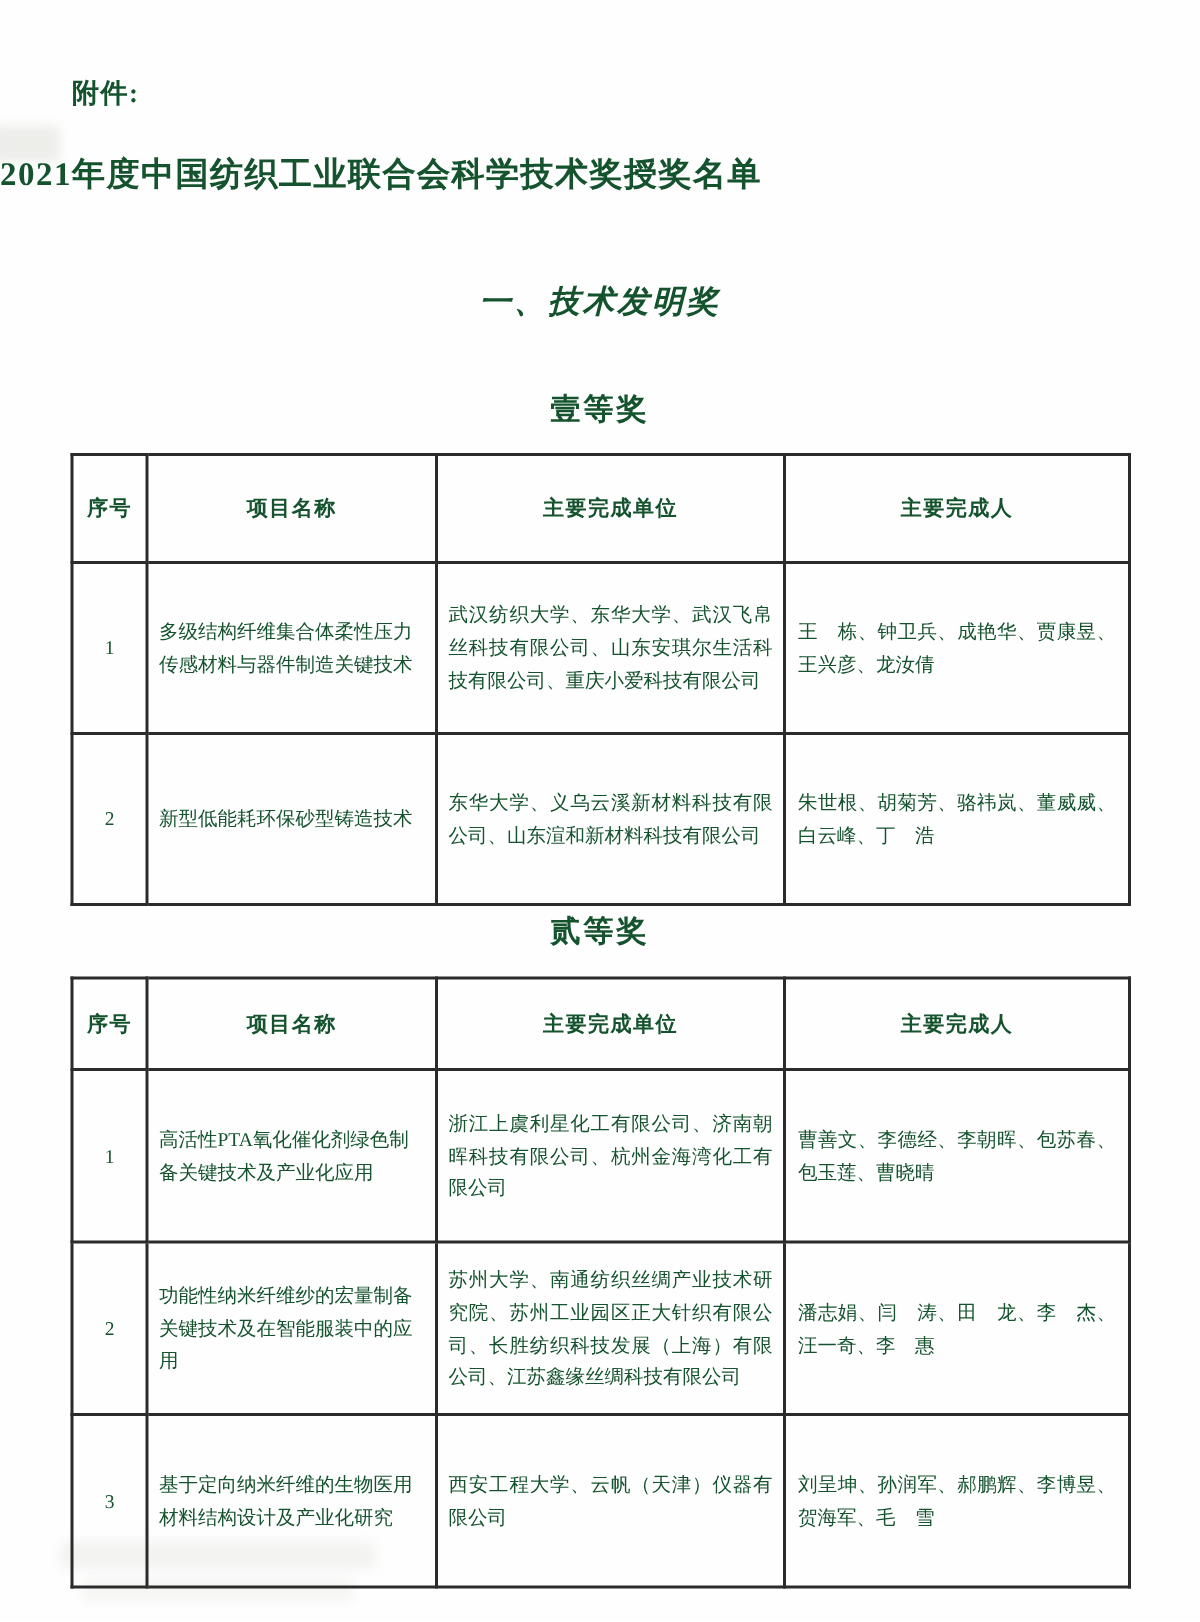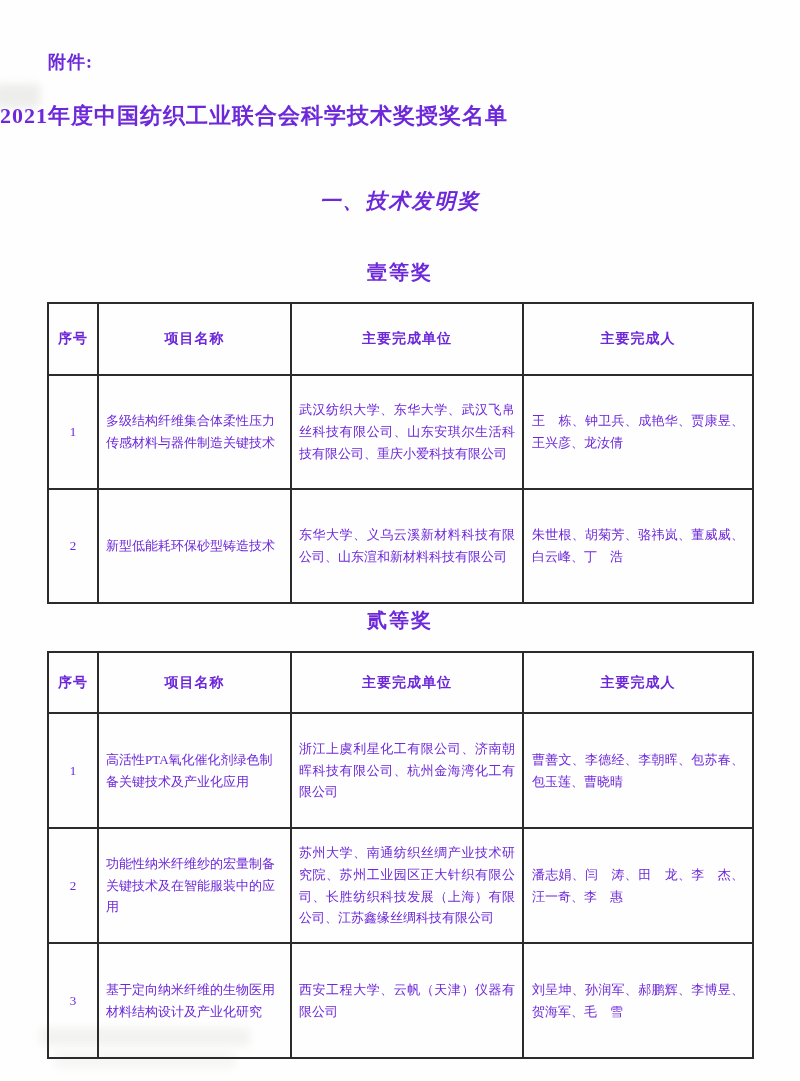--- a/index.html
+++ b/index.html
@@ -1,21 +1,21 @@
 <!DOCTYPE html>
 <html><head>
 <meta charset="utf-8">
 <style>
   html,body{margin:0;padding:0;background:#ffffff;}
   .page{
     position:relative;
     width:800px;height:1081px;
     background:#fefefe;
     font-family:"Liberation Serif","DejaVu Serif",serif;
-    color:#6d28d9;
+    color:#14532d;
     overflow:hidden;
   }
   .attachment{
     position:absolute;left:48px;top:50px;
     font-size:18px;font-weight:600;letter-spacing:1px;
   }
   .doc-title{
     position:absolute;left:0;top:101px;width:100%;
     font-size:22px;font-weight:700;letter-spacing:1px;
   }

